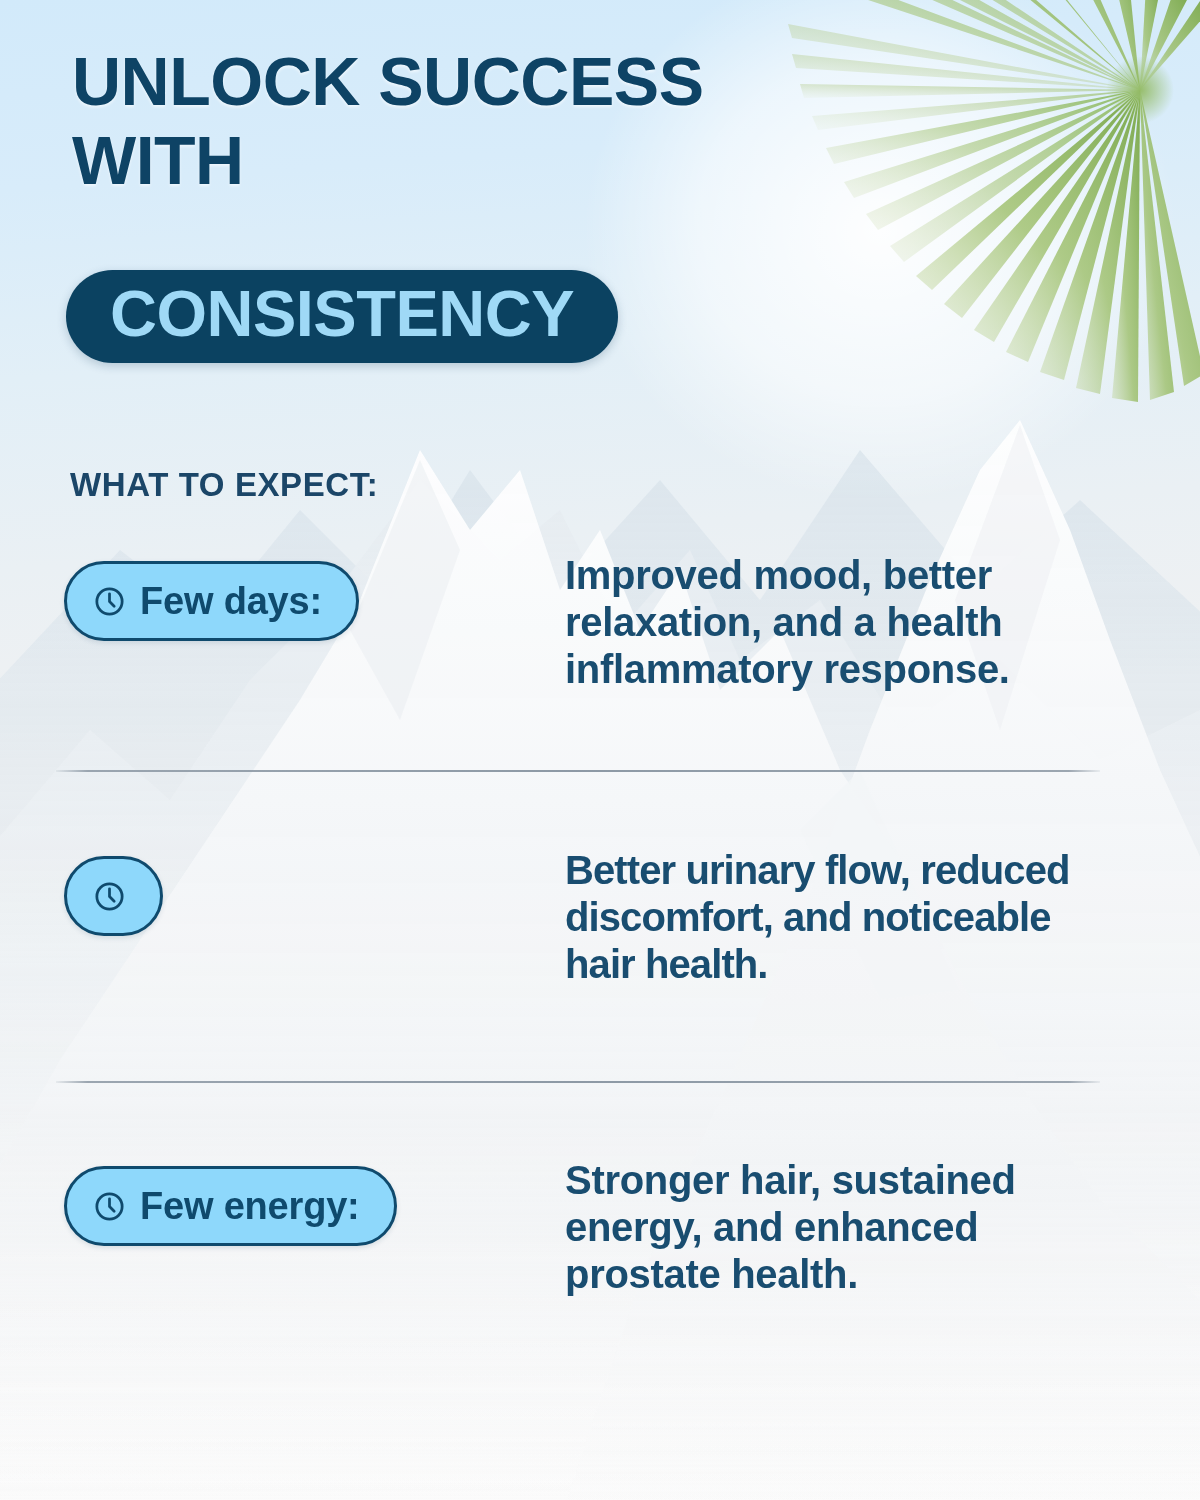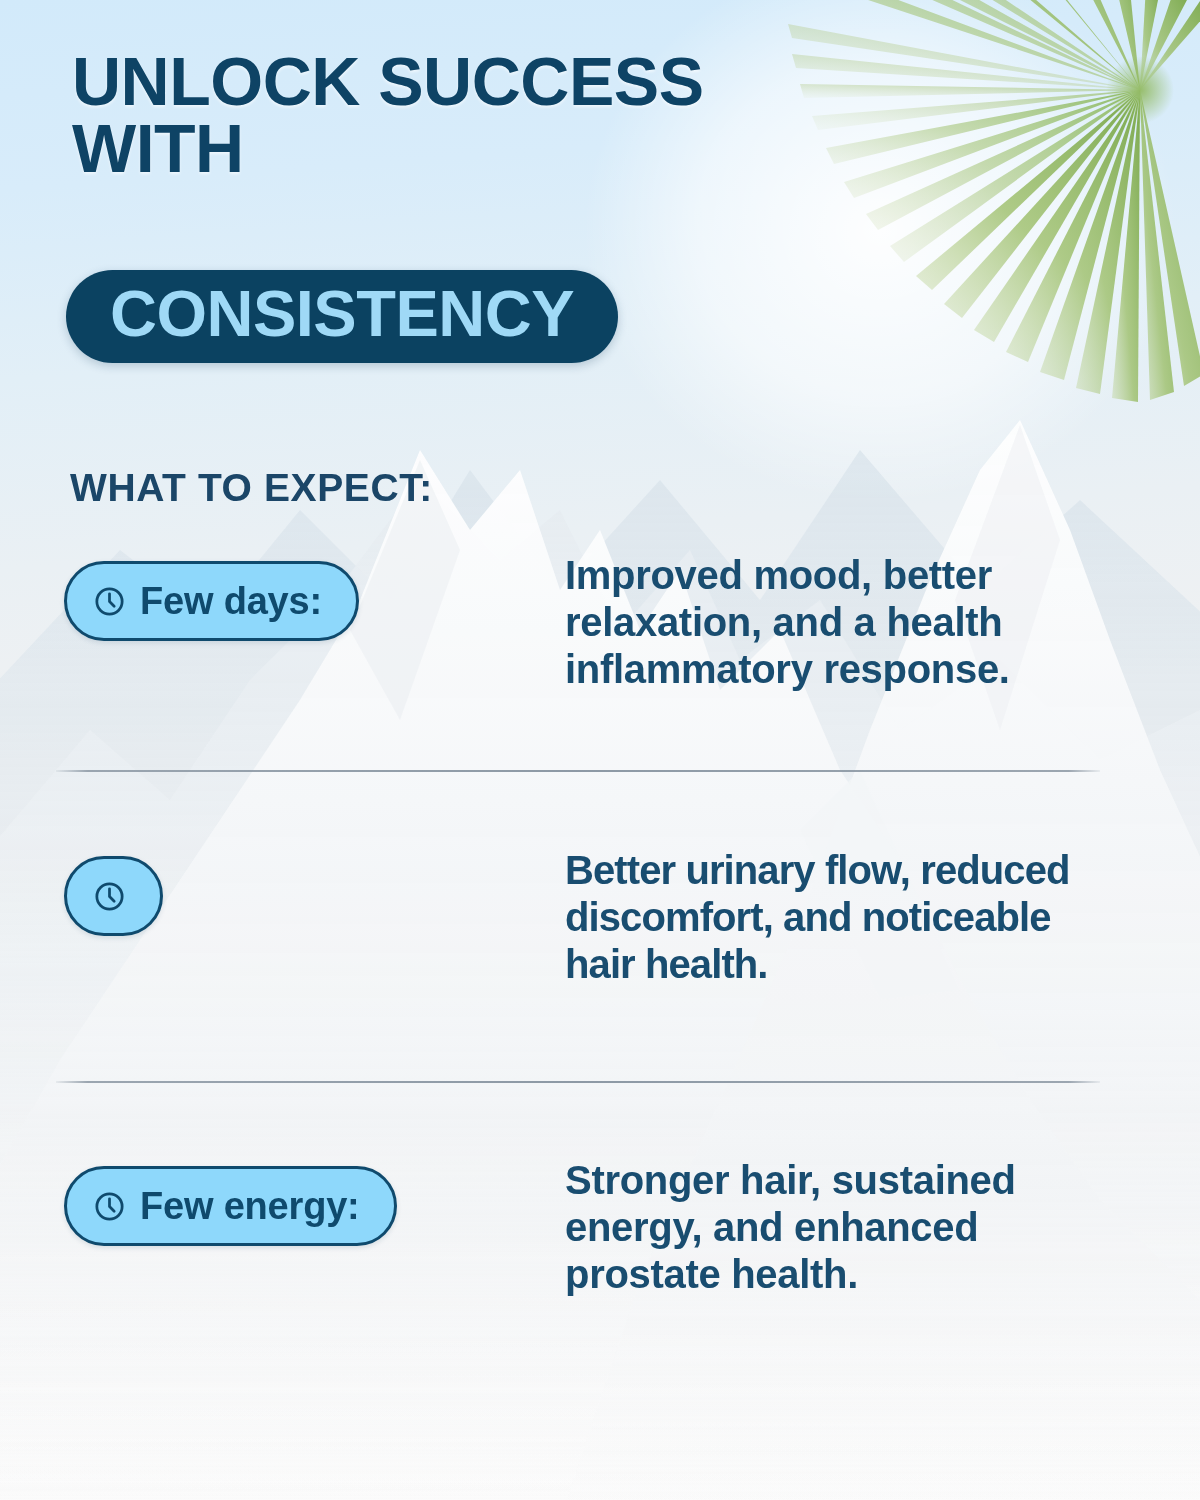--- a/index.html
+++ b/index.html
@@ -45,38 +45,38 @@
   
   .content{ position:absolute; inset:0; z-index:5; }
 
   .headline{
     position:absolute; left:72px; top:48px; width:870px;
     font-size:68px; line-height:.98; font-weight:bold;
     letter-spacing:-0.5px;
     color:#0e4365;
     text-shadow:0 2px 3px rgba(255,255,255,.6);
   }
-  .headline .l2{ display:block; }
+  .headline .l2{ display:block; margin-top:12px; }
 
   .badge{
     position:absolute; left:66px; top:270px;
     display:inline-flex; align-items:center; justify-content:flex-start;
     height:93px; padding:0 44px 6px 44px;
     background:#0b4261;
     border-radius:48px;
     box-shadow:0 3px 10px rgba(20,60,90,.22);
   }
   .badge span{
     font-size:65px; font-weight:bold; letter-spacing:-0.5px;
     color:#9fd9f6; line-height:1;
   }
 
   .subhead{
     position:absolute; left:70px; top:466px;
-    font-size:39px; font-weight:bold; letter-spacing:.6px;
+    font-size:33px; font-weight:bold; letter-spacing:.6px;
     color:#1b4668;
   }
 
   
   .row{ position:absolute; left:0; width:1200px; }
   .row-1{ top:560px; }
   .row-2{ top:855px; }
   .row-3{ top:1165px; }
 
   .pill{

